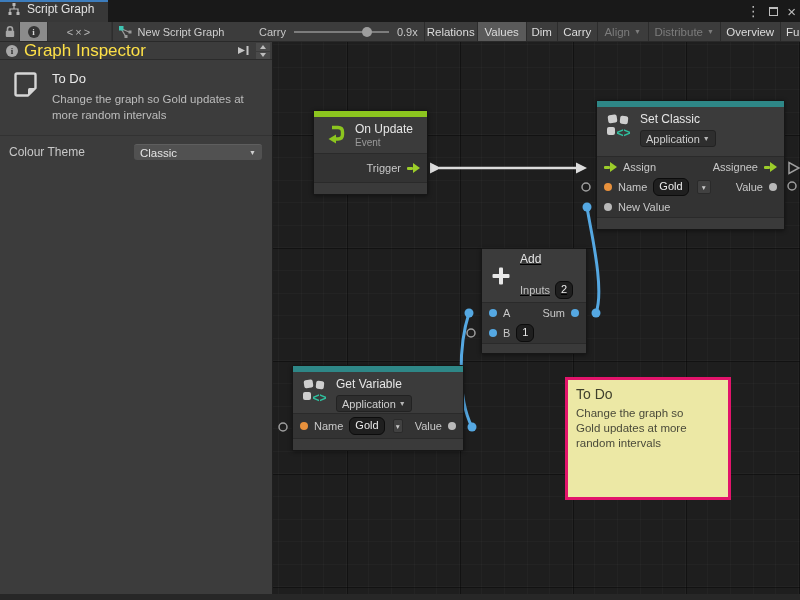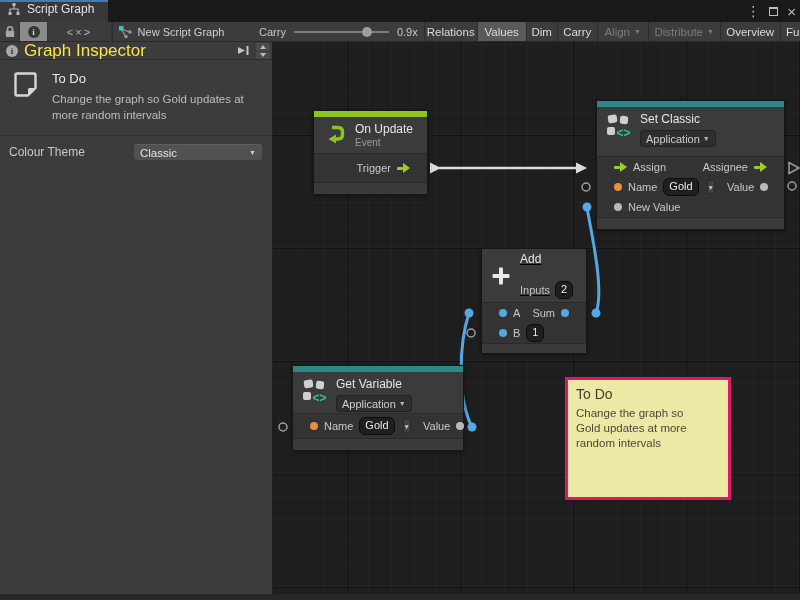--- a/index.html
+++ b/index.html
@@ -76,21 +76,21 @@
     overflow:hidden; }
   .wires { position:absolute; left:0; top:0; z-index:1; }
 
   .node { position:absolute; z-index:2; background:#363636; border:1px solid #161616; border-radius:2px;
     box-shadow:0 1px 4px rgba(0,0,0,0.45); }
   .nstrip { height:6px; }
   .nhead { background:#3b3b3b; display:flex; align-items:center; gap:8px; padding:6px 8px; border-bottom:1px solid #2a2a2a; }
   .ntitle { color:#e6e6e6; font-size:12px; line-height:1.25; }
   .nsub { color:#9a9a9a; font-size:10px; }
   .nbody { background:#333333; }
-  .nrow { display:flex; align-items:center; gap:6px; padding:0 17px; height:20px; color:#c8c8c8; font-size:11px; }
+  .nrow { display:flex; align-items:center; gap:6px; padding:0 7px; height:20px; color:#c8c8c8; font-size:11px; }
   .nfoot { height:12px; background:#3a3a3a; border-top:1px solid #2a2a2a; }
   .dot { width:8px; height:8px; border-radius:50%; flex:0 0 auto; }
   .dot.blue { background:#55a8e2; }
   .dot.orange { background:#e8913c; }
   .dot.gray { background:#b9b9b9; }
   .spacer { flex:1 1 auto; }
   .parrow { display:inline-flex; align-items:center; flex:0 0 auto; }
   .parrow .bar { width:6px; height:3px; background:#9ccd2a; border-radius:1px; }
   .parrow .tip { width:0; height:0; border-left:7px solid #9ccd2a; border-top:5px solid transparent; border-bottom:5px solid transparent; }
   .valfield { background:#1f1f1f; border:1px solid #0c0c0c; border-radius:6px; color:#eaeaea;

